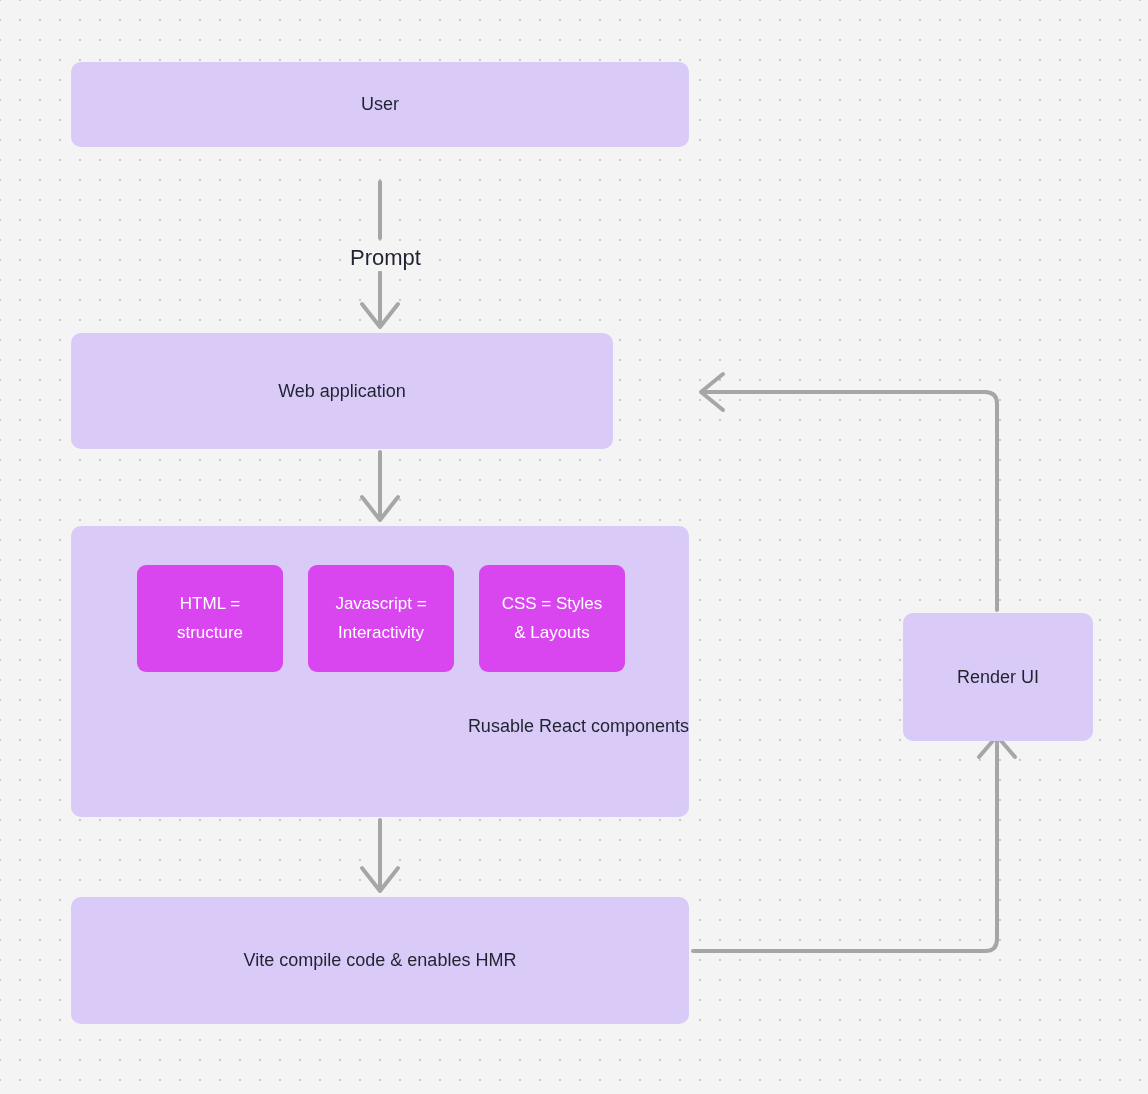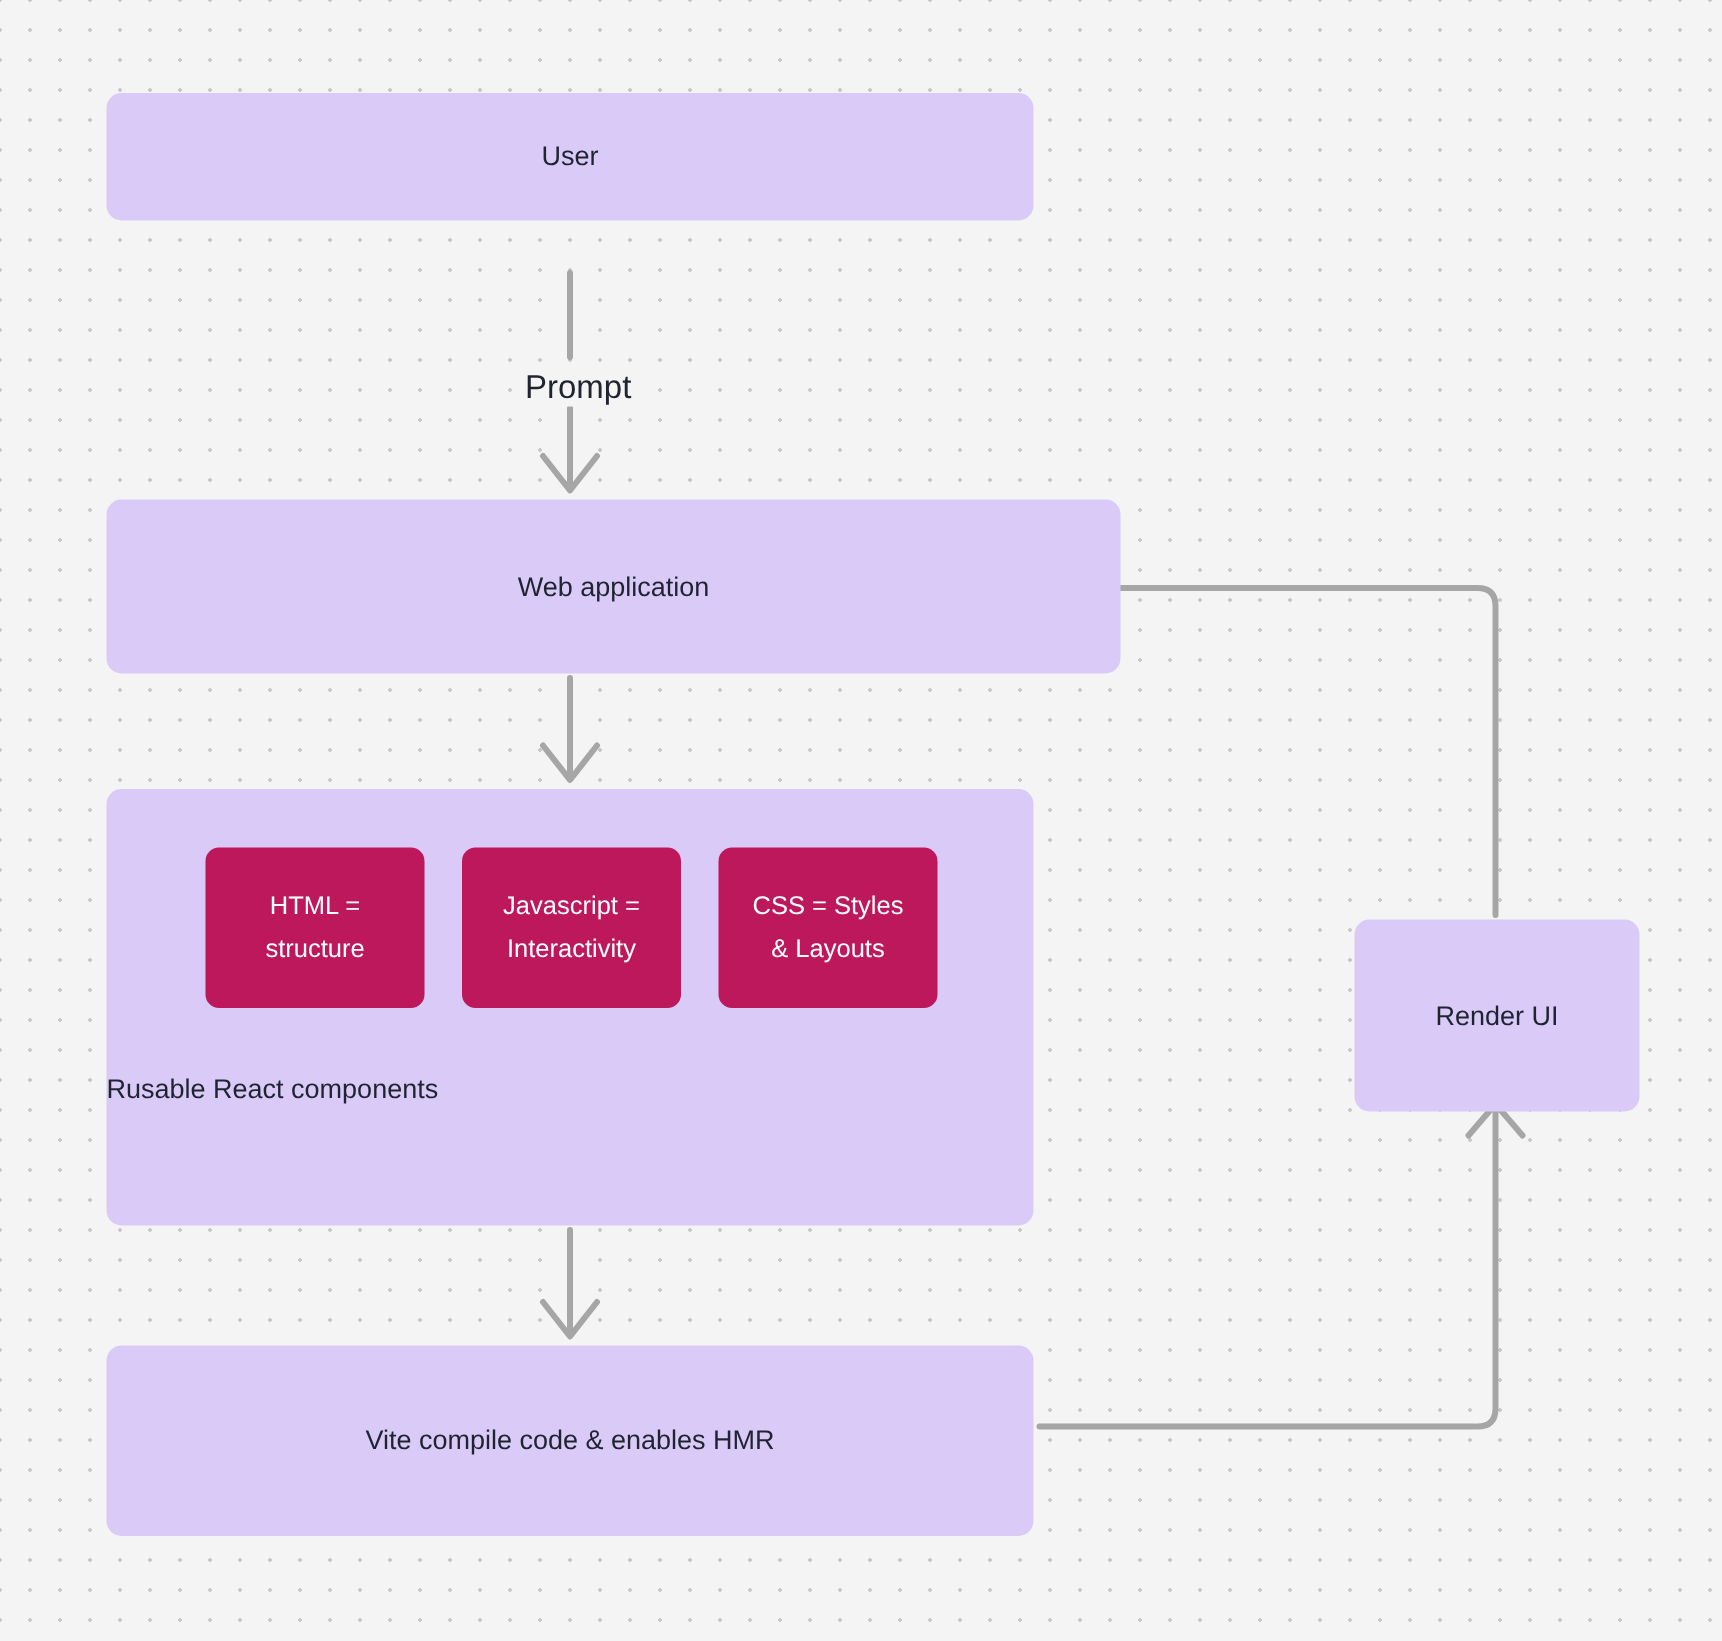--- a/index.html
+++ b/index.html
@@ -34,57 +34,57 @@
     color: #1f2430;
     font-size: 18px;
     font-family: "Liberation Sans", sans-serif;
     line-height: 1.45;
     text-align: center;
     white-space: pre-line;
   }
 
   
   #node-user        { left: 71px;  top: 62px;  width: 618px; height: 85px; }
-  #node-webapp      { left: 71px;  top: 333px; width: 676px; height: 116px; }
+  #node-webapp      { left: 71px;  top: 333px; width: 542px; height: 116px; }
   #node-components  { left: 71px;  top: 526px; width: 618px; height: 291px;
                       display: block; }
   #node-vite        { left: 71px;  top: 897px; width: 618px; height: 127px; }
   #node-render      { left: 903px; top: 613px; width: 190px; height: 128px; }
 
   
   .chip-row {
     position: absolute;
     left: 66px;
     top: 39px;
     display: flex;
     gap: 25px;
   }
   .chip {
     width: 146px;
     height: 107px;
-    background: #be185d;
+    background: #d946ef;
     border-radius: 9px;
     display: flex;
     align-items: center;
     justify-content: center;
   }
   .chip-label {
     color: #ffffff;
     font-size: 17px;
     line-height: 1.65;
     text-align: center;
     white-space: pre-line;
     font-family: "Liberation Sans", sans-serif;
   }
   .container-caption {
     position: absolute;
     left: 0;
     right: 0;
     top: 190px;
-    text-align: left;
+    text-align: right;
     color: #1f2430;
     font-size: 18px;
     font-family: "Liberation Sans", sans-serif;
   }
 
   
   #edges {
     position: absolute;
     left: 0; top: 0;
     width: 1148px;

